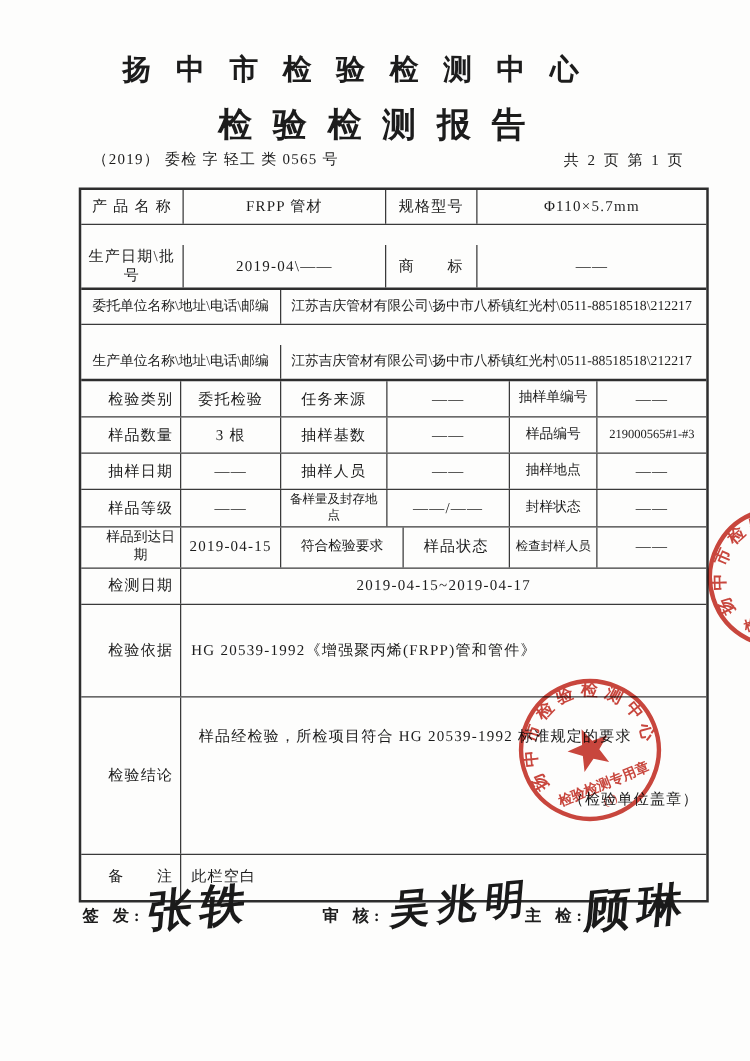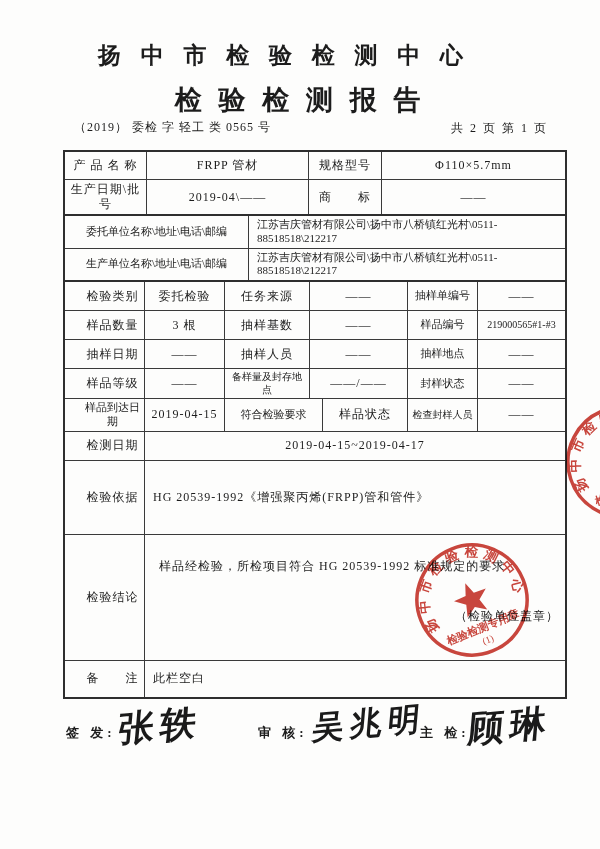--- a/index.html
+++ b/index.html
@@ -21,33 +21,33 @@
   .doc-no{ position:absolute; top:119px; left:74px; font-size:12px; letter-spacing:1px; }
   .page-info{ position:absolute; top:120px; right:52px; font-size:12px; letter-spacing:2px; }
 
   
   .tbl{
     position:absolute; left:63px; top:150px; width:500px;
     border:2px solid #2e2e2e; background:transparent; font-size:12px;
   }
   .trow{ display:flex; align-items:stretch; border-bottom:1px solid #3a3a3a; }
   .trow:last-child{ border-bottom:none; }
-  .trow.thickb{ border-bottom-width:2px; border-bottom-color:#2e2e2e; }
+  .trow.thickb{ border-bottom-width:2px; border-bottom-color:#2e2e2e;margin-top:16px; }
   .cell{
     display:flex; align-items:center; justify-content:center; text-align:center;
     border-right:1px solid #3a3a3a; padding:2px 3px; box-sizing:border-box;
     letter-spacing:1px; line-height:1.25;
   }
   .cell:last-child{ border-right:none; }
   .h29{ min-height:27px; } .h30{ min-height:28px; }
   .c80{ width:80px; flex:none;padding-left:19px; } .c81{ width:80px; flex:none; }
   .c85{ width:85px; flex:none; } .c98{ width:98px; flex:none; }
   .c70{ width:70px; flex:none; }
   .c82{ width:82px; flex:none; } .c162{ width:162px; flex:none; }
-  .c73{ width:73px; flex:none; } .c160{ width:184px; flex:none; }
+  .c73{ width:73px; flex:none; } .c160{ width:160px; flex:none; }
   .grow{ flex:1 1 auto; }
   .left{ justify-content:flex-start; text-align:left; padding-left:8px; }
   .fz11{ font-size:11px; letter-spacing:0; }
   .fz10{ font-size:10px; letter-spacing:0;text-align:center; }
   .basis-row{ min-height:73px; }
   .date-row{ min-height:28px; }
   .concl-row{ min-height:125px; }
   .remark-row{ min-height:36px;justify-content:space-between; }
   .concl-cell{ position:relative; display:block; padding:0; }
   .concl-text{ position:absolute; top:24px; left:14px; right:10px; text-align:left; letter-spacing:1px; }

